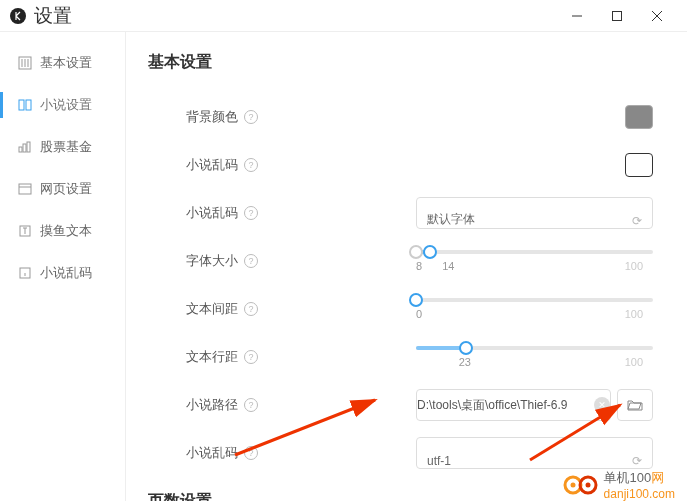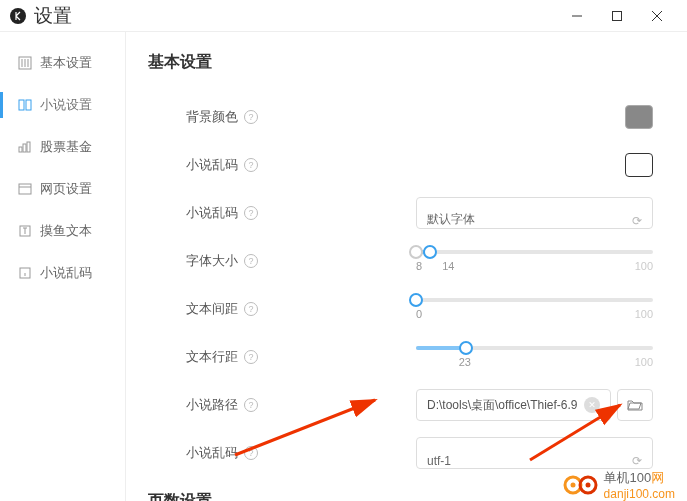--- a/index.html
+++ b/index.html
@@ -28,23 +28,23 @@
     .swatch-text { background: #fff; border: 1.5px solid #333; }
     .select-box { flex: 1; height: 32px; border: 1px solid #ddd; border-radius: 4px; display: flex; align-items: flex-end; padding: 0 10px; font-size: 12px; color: #666; cursor: pointer; }
     .select-box span:first-child { flex: 1; }
     .refresh-icon { color: #bbb; }
     .slider-wrap { flex: 1; }
     .slider-track { position: relative; height: 4px; background: #e5e5e5; border-radius: 2px; }
     .slider-fill { position: absolute; height: 4px; background: #83c5f7; border-radius: 2px; top: 0; }
     .slider-handle { position: absolute; width: 14px; height: 14px; background: #fff; border: 2px solid #39a0ed; border-radius: 50%; top: -5px; transform: translateX(-50%); cursor: pointer; }
     .slider-handle.secondary { border-color: #ccc; }
     .slider-labels { display: flex; margin-top: 6px; font-size: 11px; color: #999; position: relative; }
-    .slider-max { color: #ccc; position: absolute; right: 0; }
+    .slider-max { color: #ccc; position: absolute; right: 10px; }
     .path-row { display: flex; gap: 6px; flex: 1; }
-    .path-input { flex: 1; height: 32px; border: 1px solid #ddd; border-radius: 4px; display: flex; align-items: center; padding: 0 10px; font-size: 12px; color: #555; }
+    .path-input { flex: 1; height: 32px; border: 1px solid #ddd; border-radius: 4px; display: flex; align-items: center; padding: 0 0; font-size: 12px; color: #555; }
     .path-input-text { flex: 1; overflow: hidden; text-overflow: ellipsis; white-space: nowrap; }
     .clear-btn { width: 16px; height: 16px; background: #ddd; border-radius: 50%; display: flex; align-items: center; justify-content: center; color: #fff; font-size: 9px; cursor: pointer; }
     .folder-btn { width: 36px; height: 32px; border: 1px solid #ddd; border-radius: 4px; display: flex; align-items: center; justify-content: center; cursor: pointer; }
     .arrow { position: absolute; }
     .watermark { position: absolute; bottom: 0; right: 12px; display: flex; align-items: center; gap: 6px; }
     .watermark-logo { display: flex; align-items: center; }
     .watermark-text { font-size: 13px; color: #666; }
     .watermark-text .orange { color: #f7941d; }
   </style>
 </head>

